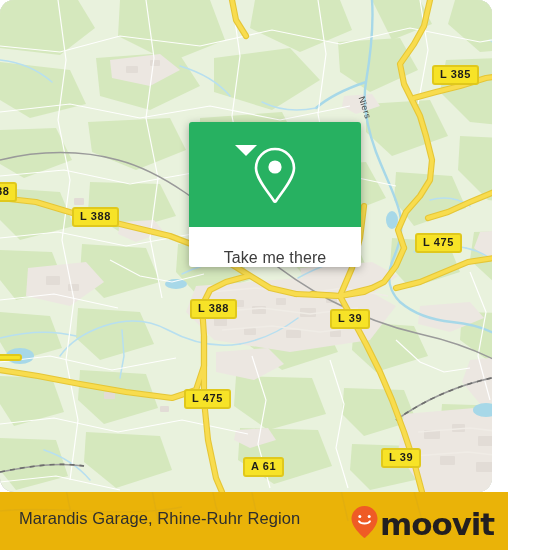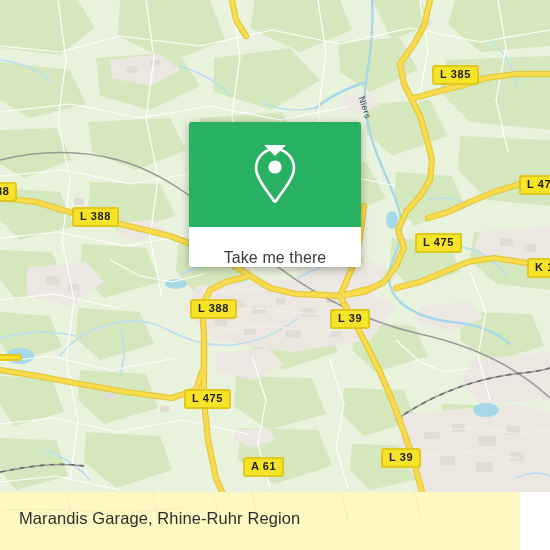--- a/index.html
+++ b/index.html
@@ -13,24 +13,25 @@
     height: 550px;
     overflow: hidden;
     font-family: "Liberation Sans", sans-serif;
     background: #ffffff;
   }
 
   
   #map {
     position: absolute;
     left: 0; top: 0;
-    width: 550px;
+    width: 492px;
     height: 492px;
     overflow: hidden;
     background: #a3a3a3;
+    border-radius: 14px;
   }
   #map-svg { position:absolute; left:0; top:0; }
 
   
   .shield {
     position: absolute;
     background: #f7e327;
     border: 2px solid #e0c81c;
     border-radius: 3px;
     color: #1d1d1b;
@@ -108,24 +109,25 @@
     padding: 5px 9px 5px 8px;
     line-height: 14px;
     white-space: nowrap;
   }
 
   
   #footer {
     position: absolute;
     left: 0;
     top: 492px;
-    width: 520px;
+    width: 476px;
     height: 58px;
-    background: #fef9c3;
+    background: #eab308;
     overflow: hidden;
+    padding-left: 32px;
   }
   #footer-watermark {
     position: absolute;
     left: 0; top: -492px;
     width: 550px;
     height: 550px;
     opacity: 0.055;
     pointer-events: none;
   }
   #footer-title {
@@ -413,15 +415,28 @@
         <path d="M338,448 L348,492"></path>
         <path d="M204,400 L208,440 L216,478 L222,492"></path>
         <path d="M392,400 L404,432 L414,462 L422,492"></path>
         <path d="M0,424 L54,418 L118,432 L182,420 L248,434 L318,428 L384,440 L450,430 L550,440"></path>
         <path d="M418,456 L470,452 L520,458 L550,454"></path>
       </g>
     </svg>
 
     <div id="footer-title">Marandis Garage, Rhine-Ruhr Region</div>
 
+    <div id="brand">
+      <span style="display:block;">
+        <svg width="29" height="34" viewBox="0 0 29 34" aria-hidden="true">
+          <path d="M14.5 1 C7.3 1 1.5 6.8 1.5 14 C1.5 21.6 11 30 13.6 32.6
+                   C14.1 33.1 14.9 33.1 15.4 32.6 C18 30 27.5 21.6 27.5 14
+                   C27.5 6.8 21.7 1 14.5 1 Z" fill="#ef5b25"></path>
+          <circle cx="9.8" cy="11.4" r="1.5" fill="#ffffff"></circle>
+          <circle cx="19.2" cy="11.4" r="1.5" fill="#ffffff"></circle>
+          <path d="M9 16.2 C10.8 19.3 18.2 19.3 20 16.2" fill="none" stroke="#ffffff" stroke-width="1.9" stroke-linecap="round"></path>
+        </svg>
+      </span>
+      <span id="brand-wordmark">moovit</span>
+    </div>
   </div>
 
 </div>
 
 </body></html>

